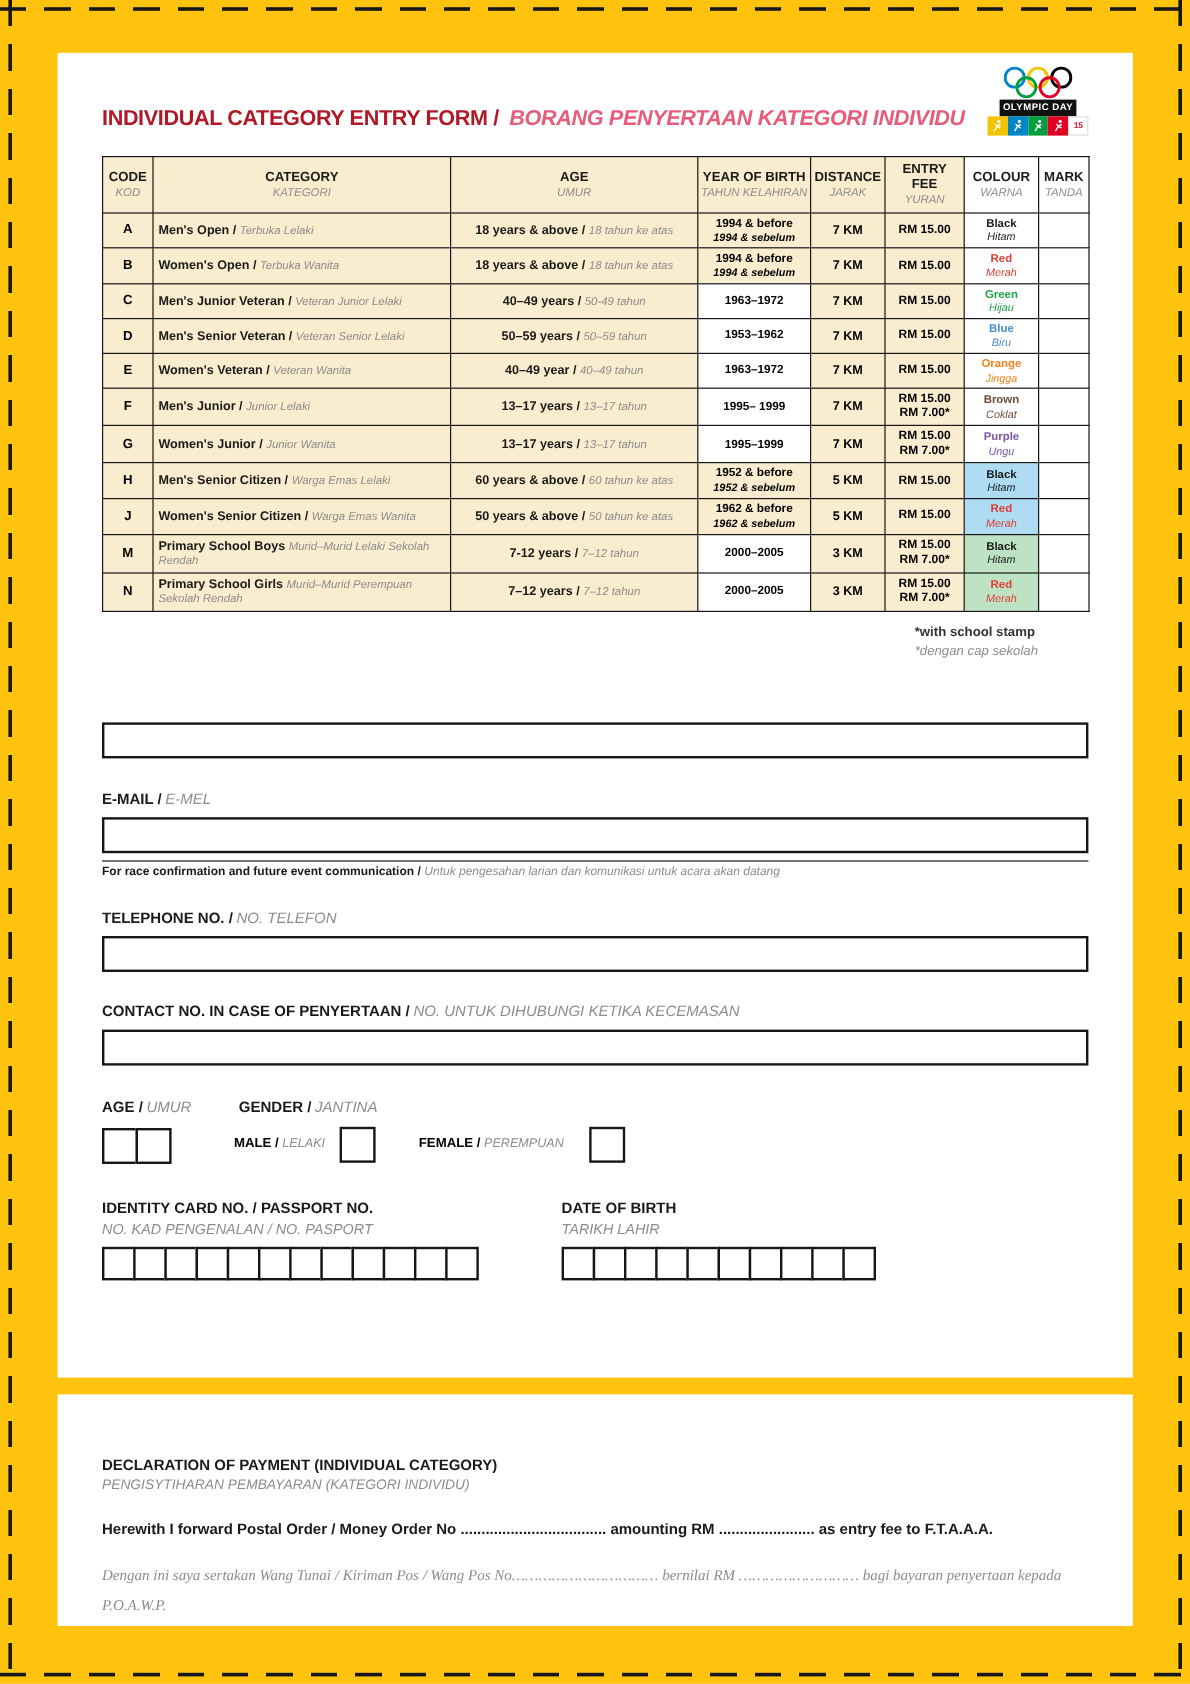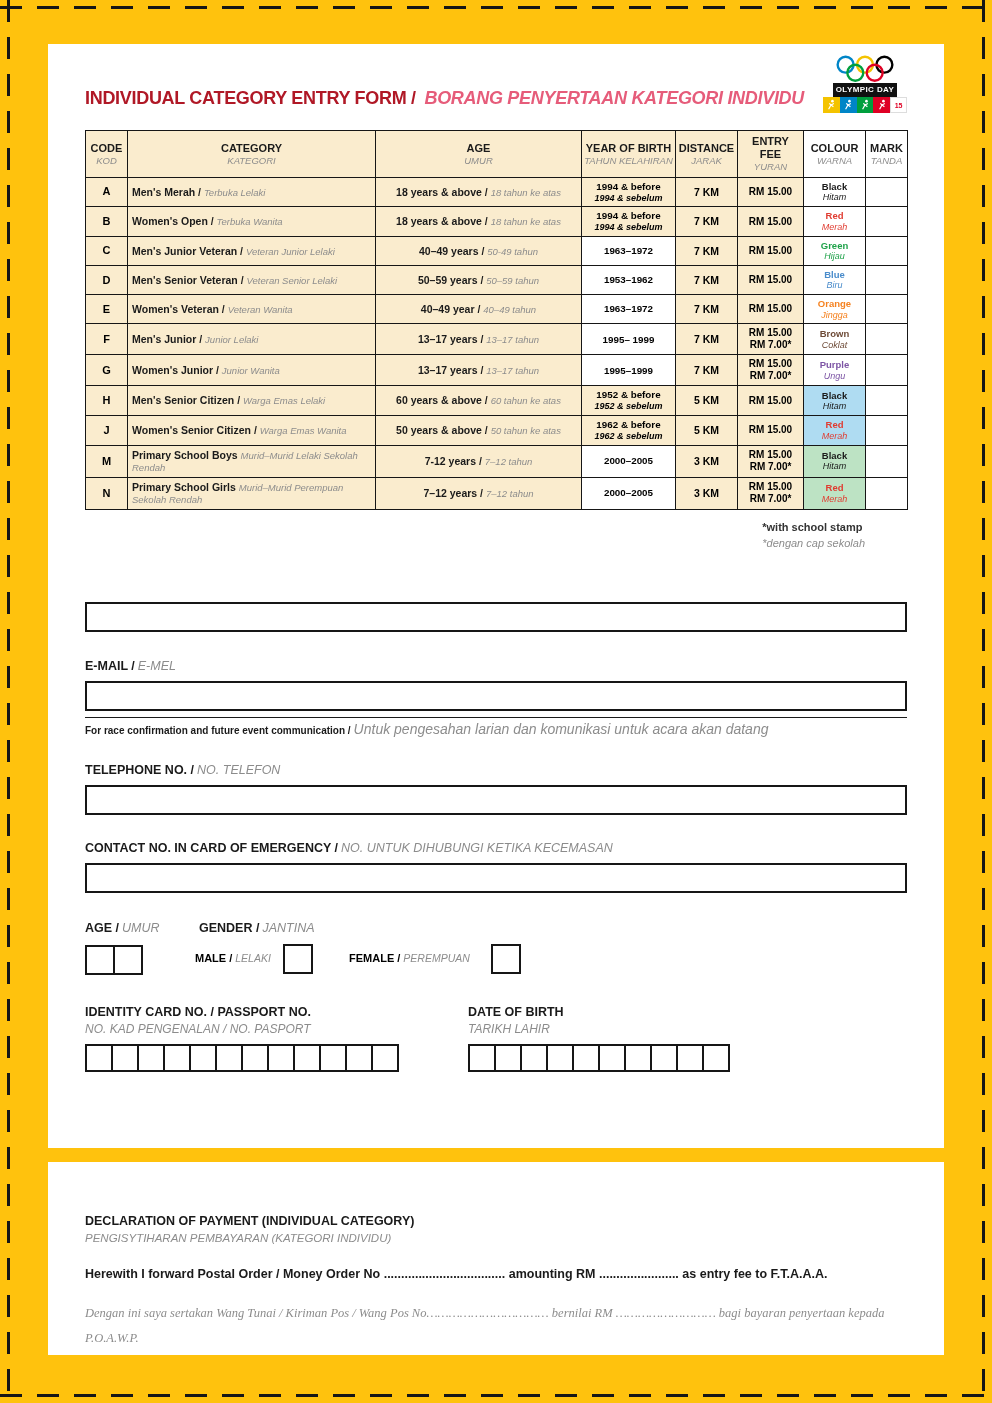--- a/index.html
+++ b/index.html
@@ -59,21 +59,21 @@
   .stamp-my { font-style:italic; color:#8C8C8C; }
 
   
   .field-label { font-size:12.5px; font-weight:bold; color:#1a1a1a; }
   .lbl-my { font-weight:normal; font-style:italic; color:#8C8C8C; margin-left:3px; }
   .input-box { margin-top:8px; width:822px; height:30px; border:2px solid #161616; background:#fff; }
   .f-fullname { margin-top:50px; }
   .f-address { margin-top:30px; }
   .f-email { margin-top:27px; }
   .email-note { margin-top:6px; font-size:10px; font-weight:bold; color:#1a1a1a; border-top:1px solid #1a1a1a; padding-top:3px; width:822px; }
-  .email-note .lbl-my { font-size:14px; }
+  .email-note .lbl-my { font-size:10px; }
   .f-phone { margin-top:26px; }
   .f-emergency { margin-top:26px; }
 
   
   .age-gender { position:relative; margin-top:28px; height:66px; }
   .ag-age-label { position:absolute; left:0; top:0; }
   .ag-gender-label { position:absolute; left:114px; top:0; }
   .boxrow { display:flex; }
   .sbox { width:30px; height:30px; border:2px solid #161616; background:#fff; margin-right:-2px; }
   .ag-age-boxes { position:absolute; left:0; top:24px; }
@@ -195,21 +195,21 @@
           <th class="th-white">
               <span class="th-en">MARK</span>
               <span class="th-my">TANDA</span>
             </th>
         </tr>
       </thead>
       <tbody>
       <tr>
         <td class="td-code">A</td>
         <td class="td-cat">
-          <span class="b">Men's Merah /</span>
+          <span class="b">Men's Open /</span>
           <span class="it">Terbuka Lelaki</span>
         </td>
         <td class="td-age">
           <span class="b">18 years &amp; above /</span>
           <span class="it">18 tahun ke atas</span>
         </td>
         <td class="td-yob" style="background:#FAECCE">
           <div class="yob1">1994 &amp; before</div>
           <div class="yob2">1994 &amp; sebelum</div>
         </td>
@@ -509,21 +509,21 @@
 
     <div class="f-phone">
       <div class="field-label">
         <span>TELEPHONE NO. /</span><span class="lbl-my">NO. TELEFON</span>
       </div>
       <div class="input-box"></div>
     </div>
 
     <div class="f-emergency">
       <div class="field-label">
-        <span>CONTACT NO. IN CARD OF EMERGENCY /</span><span class="lbl-my">NO. UNTUK DIHUBUNGI KETIKA KECEMASAN</span>
+        <span>CONTACT NO. IN CASE OF PENYERTAAN /</span><span class="lbl-my">NO. UNTUK DIHUBUNGI KETIKA KECEMASAN</span>
       </div>
       <div class="input-box"></div>
     </div>
 
     <div class="age-gender">
       <div class="field-label ag-age-label">
         <span>AGE /</span><span class="lbl-my">UMUR</span>
       </div>
       <div class="field-label ag-gender-label">
         <span>GENDER /</span><span class="lbl-my">JANTINA</span>

